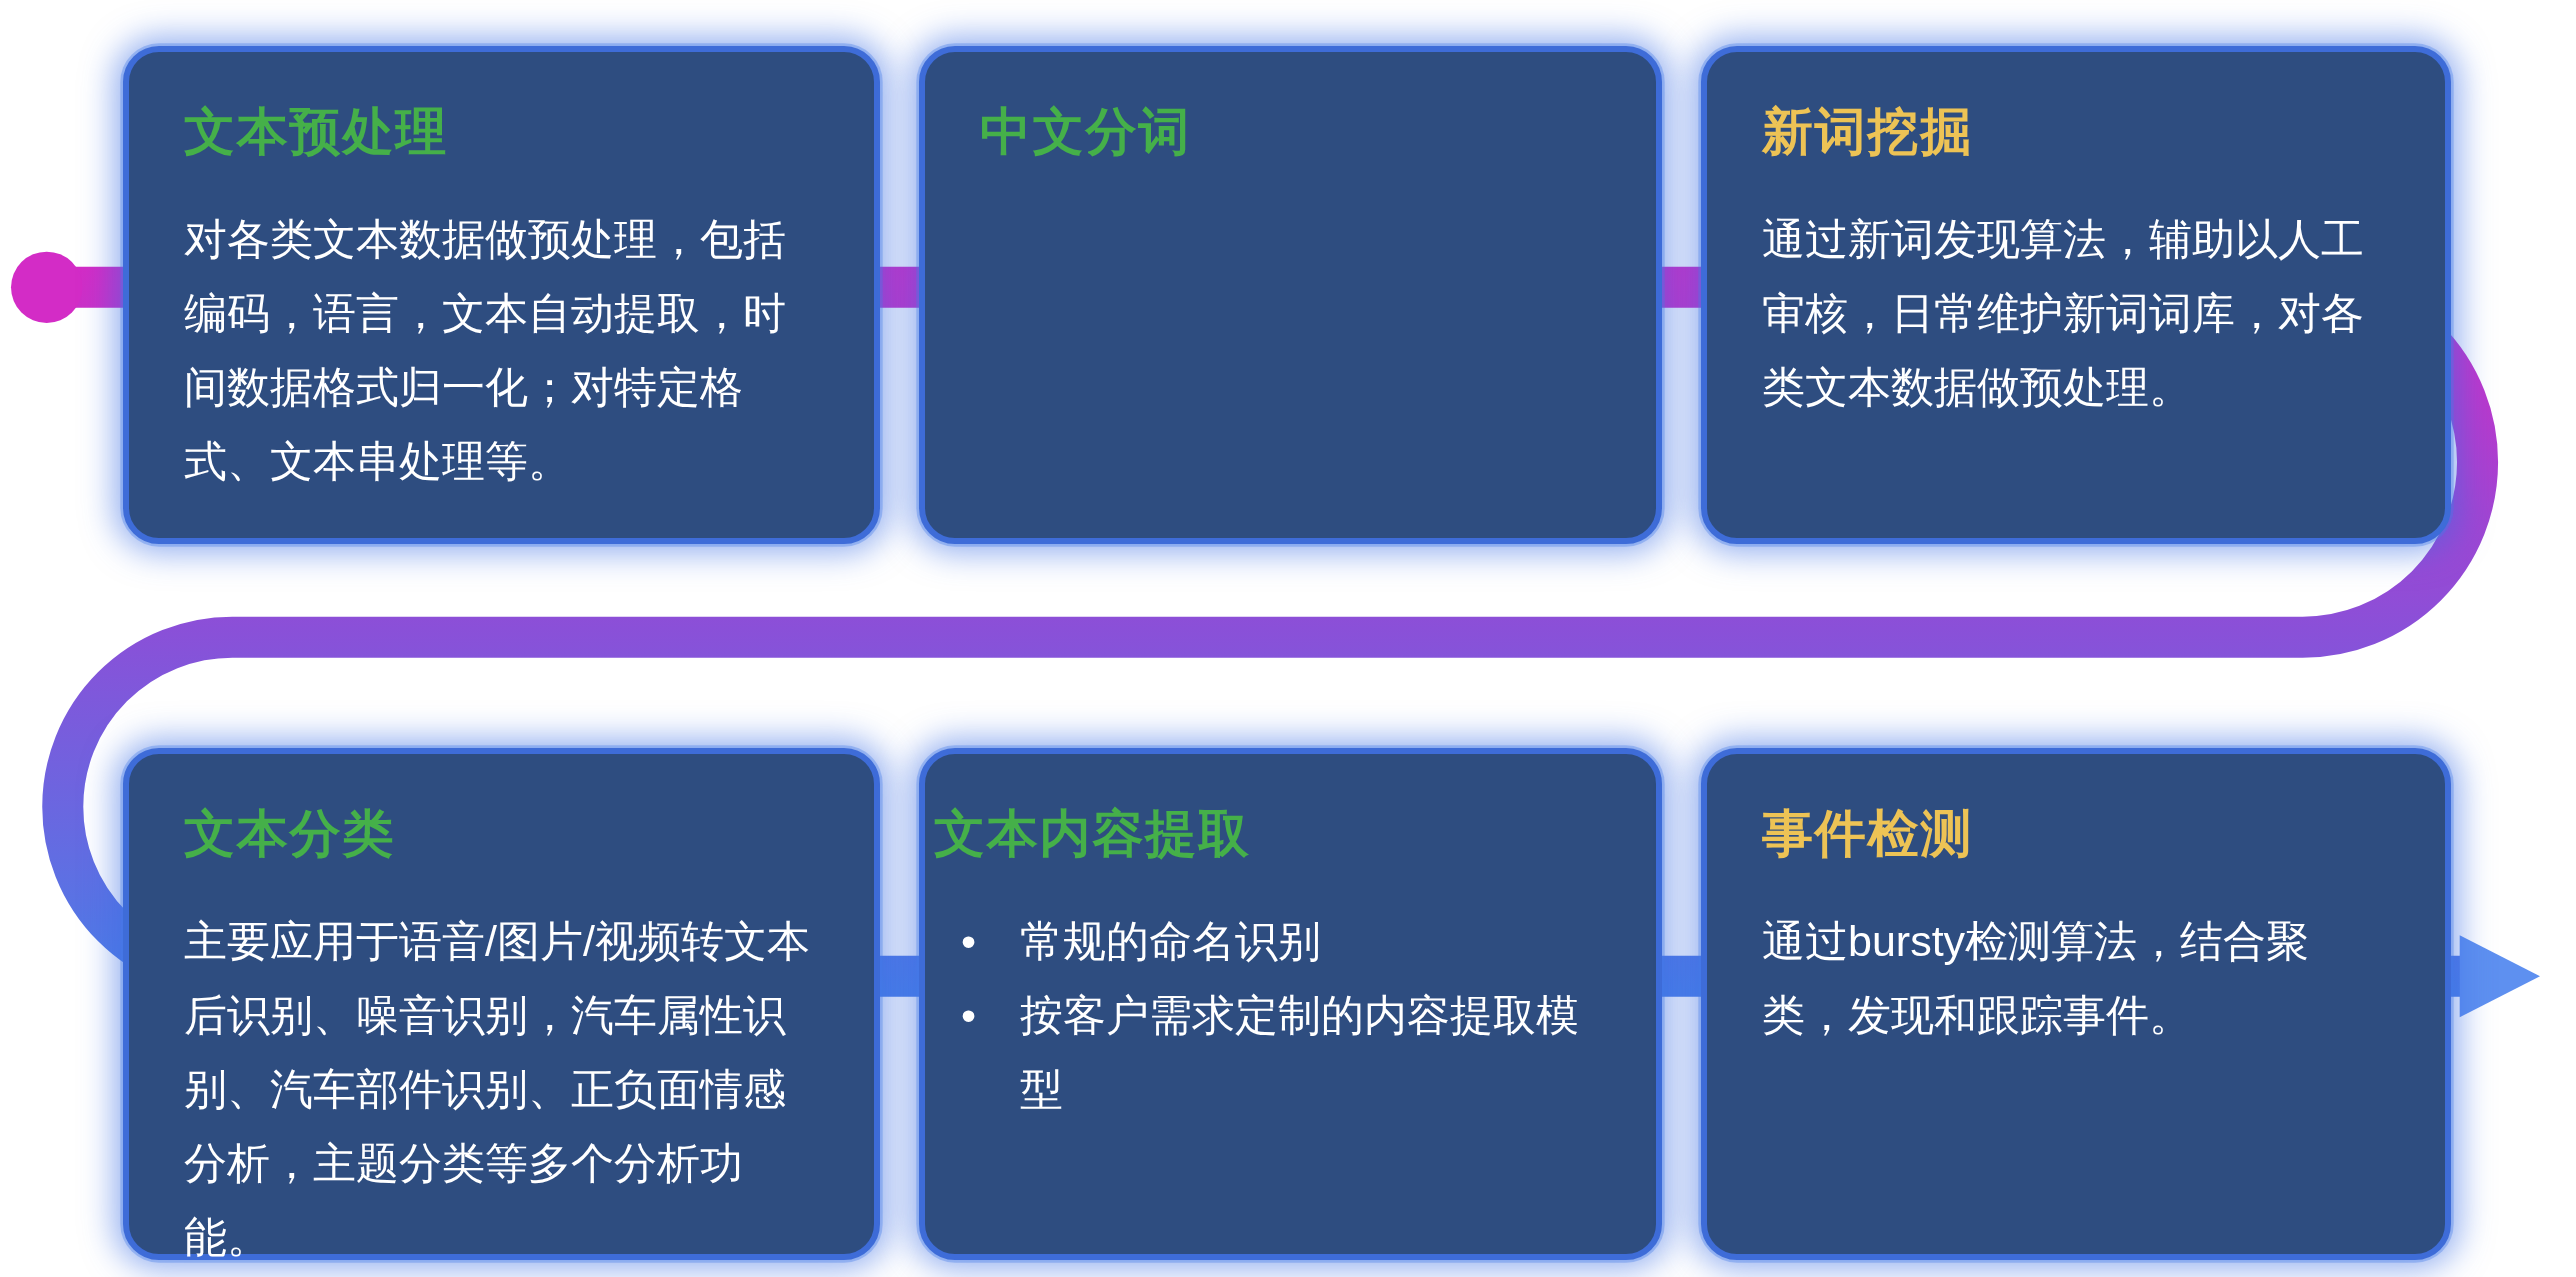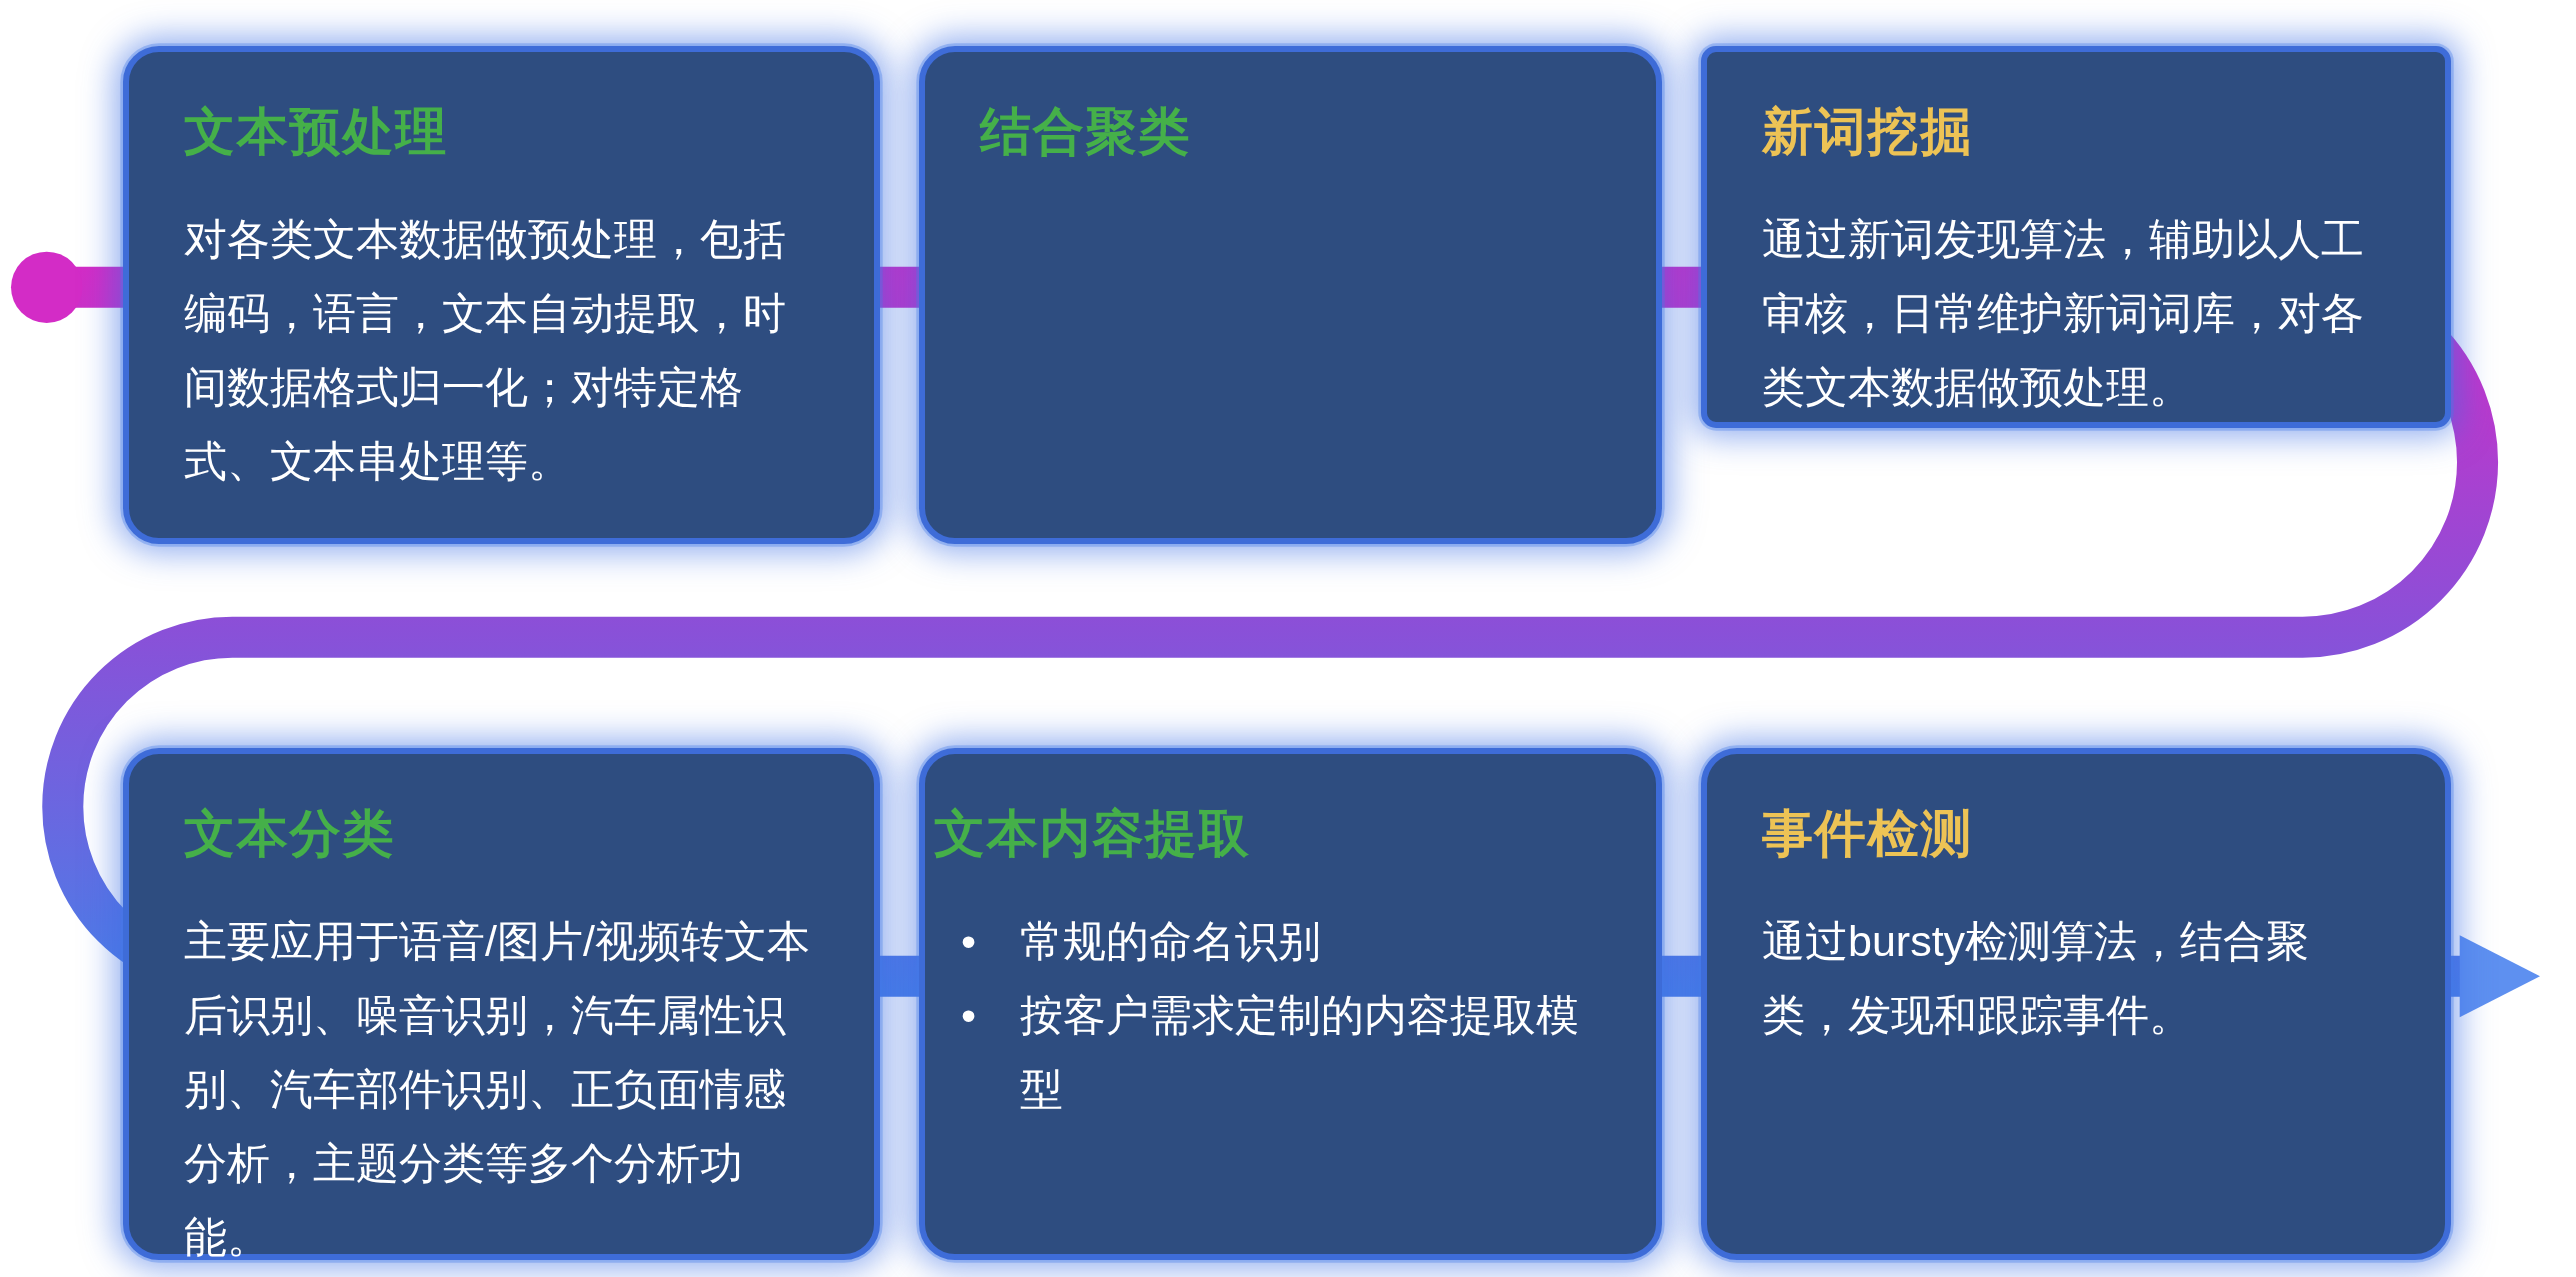--- a/index.html
+++ b/index.html
@@ -52,21 +52,21 @@
   }
   .card ul li::before {
     content: "•";
     position: absolute;
     left: 27px;
     color: #ffffff;
   }
   
   #card-1 { left: 123px;  top: 46px;  width: 757px; height: 498px; }
   #card-2 { left: 919px; top: 46px;  width: 743px; height: 498px; }
-  #card-3 { left: 1701px; top: 46px;  width: 750px; height: 382px; border-radius: 15px; }
+  #card-3 { left: 1701px; top: 46px;  width: 750px; height: 498px; }
   #card-4 { left: 123px;  top: 748px; width: 757px; height: 512px; }
   #card-5 { left: 919px; top: 748px; width: 743px; height: 512px; padding-left: 9px; }
   #card-6 { left: 1701px; top: 748px; width: 750px; height: 512px; }
 </style>
 </head>
 <body>
 
 <div class="stage">
 
   <svg class="pipeline" width="2576" height="1277" viewBox="0 0 2886 1431">
@@ -81,21 +81,21 @@
     <circle cx="52" cy="322" r="40" fill="#d32cc6"></circle>
     <polygon points="2756,1048 2756,1140 2846,1094" fill="#5e90f0"></polygon>
   </svg>
 
   <div class="card" id="card-1">
     <h2 style="color: rgb(69, 176, 73);">文本预处理</h2>
     <p>对各类文本数据做预处理，包括编码，语言，文本自动提取，时间数据格式归一化；对特定格式、文本串处理等。</p>
   </div>
 
   <div class="card" id="card-2">
-    <h2 style="color: rgb(69, 176, 73);">结合聚类</h2>
+    <h2 style="color: rgb(69, 176, 73);">中文分词</h2>
   </div>
 
   <div class="card" id="card-3">
     <h2 style="color: rgb(237, 195, 85);">新词挖掘</h2>
     <p>通过新词发现算法，辅助以人工审核，日常维护新词词库，对各类文本数据做预处理。</p>
   </div>
 
   <div class="card" id="card-4">
     <h2 style="color: rgb(69, 176, 73);">文本分类</h2>
     <p>主要应用于语音/图片/视频转文本后识别、噪音识别，汽车属性识别、汽车部件识别、正负面情感分析，主题分类等多个分析功能。</p>

